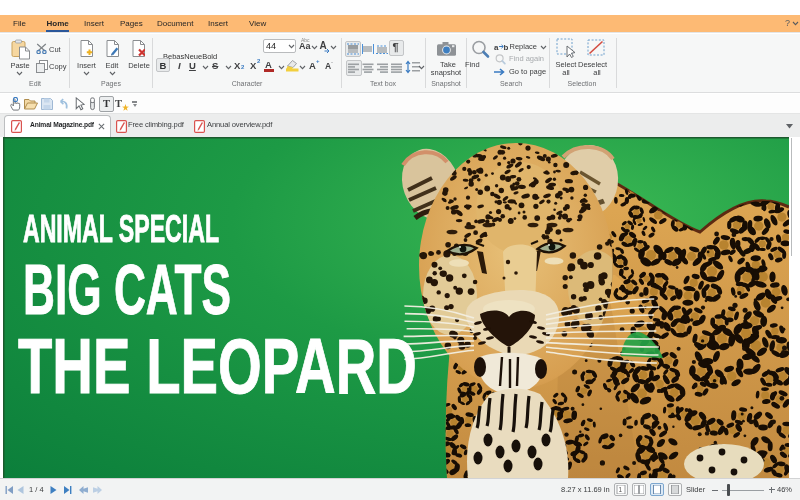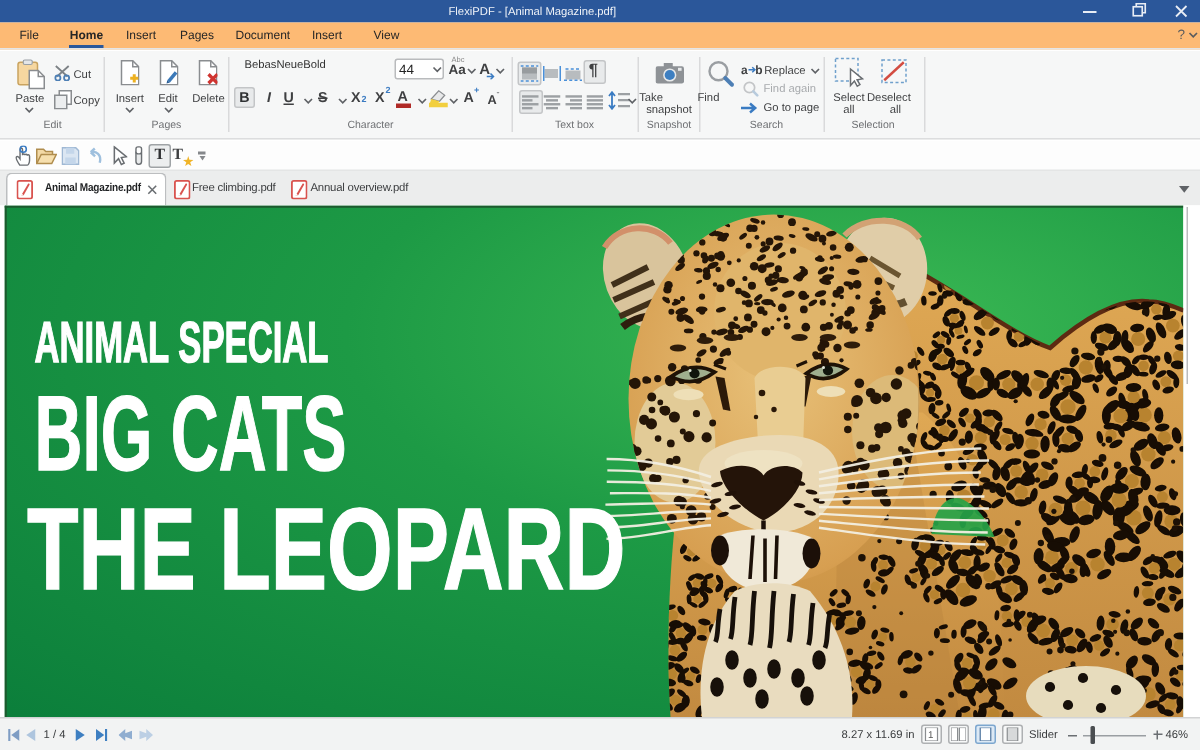--- a/index.html
+++ b/index.html
@@ -14,33 +14,20 @@
 .blab{position:absolute;font-size:7.5px;color:#3f4042;white-space:nowrap}
 .bx{position:absolute;border:1px solid #c3c5c7;background:#e8eaeb;border-radius:2px}
 #qbar{left:0;top:94px;width:800px;height:20px;background:#fdfdfd;border-bottom:1px solid #e4e5e5}
 #tabs{left:0;top:114px;width:800px;height:23px;background:#eceded;font-size:7.6px;letter-spacing:-0.15px}
 #tab1{position:absolute;left:4px;top:1px;width:107px;height:22px;background:#fff;border:1px solid #bcbec0;border-bottom:none;border-radius:4px 4px 0 0}
 #canvas{left:0;top:137px;width:800px;height:341px;background:#fff}
 #status{left:0;top:478px;width:800px;height:22px;background:#f2f3f3;border-top:1px solid #d2d3d4;font-size:7.5px;color:#3a3c3e}
 </style></head>
 <body>
 <div id="app">
-<div id="title" class="abs">
-<span class="cap">FlexiPDF - [Animal Magazine.pdf]</span>
-<svg class="abs" style="left:720px;top:0" width="14" height="15">
-        <path d="M2 8 H11" stroke="#e8edf5" stroke-width="1.2"></path>
-      </svg>
-<svg class="abs" style="left:752px;top:0" width="14" height="15">
-        <rect x="3.5" y="4.5" width="6" height="6" fill="none" stroke="#e8edf5" stroke-width="1.1"></rect>
-        <path d="M5.5 4.5 V2.5 H11.5 V8.5 H9.5" fill="none" stroke="#e8edf5" stroke-width="1.1"></path>
-      </svg>
-<svg class="abs" style="left:781px;top:0" width="14" height="15">
-        <path d="M3 4 L10 11 M10 4 L3 11" stroke="#e8edf5" stroke-width="1.2"></path>
-      </svg>
-</div>
 <div id="menu" class="abs">
 <span style="left:13px;">File</span>
 <span style="left:46.5px;font-weight:bold;">Home</span>
 <span style="left:84px;">Insert</span>
 <span style="left:120px;">Pages</span>
 <span style="left:157px;">Document</span>
 <span style="left:208px;">Insert</span>
 <span style="left:249px;">View</span>
 <span style="left:283px;color:#1e62b5;margin-top:48px;">Format</span>
 <div class="abs" style="left:46px;top:15px;width:23px;height:2px;background:#2b579a"></div>
@@ -98,21 +85,21 @@
 <svg class="abs" style="left:109px;top:37px" width="7" height="5" viewBox="0 0 7 5">
         <path d="M1 1 L3.5 3.6 L6 1" stroke="#5f6266" stroke-width="1.1" fill="none"></path>
       </svg>
 <svg class="abs" style="left:132px;top:6px" width="13" height="17" viewBox="0 0 13 17">
 <path d="M1 .5 H8.5 L12.5 4.5 V16.5 H1 Z" fill="#fff" stroke="#8a8d90" stroke-width="1"></path>
 <path d="M8.5 .5 V4.5 H12.5" fill="none" stroke="#8a8d90" stroke-width="1"></path>
         <path d="M7 9.5 L13 15.5 M13 9.5 L7 15.5" stroke="#cf3430" stroke-width="2.2"></path>
       </svg>
 <div class="blab" style="left:126px;top:26.5px;width:26px;text-align:center">Delete</div>
 <div class="glab" style="left:71px">Pages</div>
-<div class="blab" style="left:163px;top:4px;color:#333">BebasNeueBold</div>
+<div class="blab" style="left:163px;top:18px;color:#333">BebasNeueBold</div>
 <div class="abs" style="left:263px;top:5px;width:33px;height:14px;background:#fff;border:1px solid #b9bbbd;border-radius:2px"></div>
 <div class="abs" style="left:266px;top:7px;font-size:9px;color:#222">44</div>
 <svg class="abs" style="left:288px;top:10px" width="7" height="5" viewBox="0 0 7 5">
         <path d="M1 1 L3.5 3.6 L6 1" stroke="#5f6266" stroke-width="1.1" fill="none"></path>
       </svg>
 <div class="abs" style="left:301px;top:3px;font-size:5px;color:#888">Abc</div>
 <div class="abs" style="left:299px;top:7px;font-size:9px;font-weight:bold;color:#3f4042">Aa</div>
 <svg class="abs" style="left:311px;top:11px" width="7" height="5" viewBox="0 0 7 5">
         <path d="M1 1 L3.5 3.6 L6 1" stroke="#5f6266" stroke-width="1.1" fill="none"></path>
       </svg>
@@ -208,21 +195,21 @@
         <path d="M1 1 L3.5 3.6 L6 1" stroke="#5f6266" stroke-width="1.1" fill="none"></path>
       </svg>
 <div class="glab" style="left:343px">Text box</div>
 <svg class="abs" style="left:437px;top:8px" width="19" height="14" viewBox="0 0 19 14">
 <rect x="0" y="2.2" width="19" height="11.5" rx="1.5" fill="#8e9296"></rect>
 <rect x="5.5" y="0" width="6" height="4" fill="#8e9296"></rect>
 <circle cx="9.5" cy="8" r="4.4" fill="#e8eaeb"></circle>
         <circle cx="9.5" cy="8" r="3.4" fill="#3e7fc1"></circle>
 <rect x="15" y="3.2" width="2.4" height="2" fill="#e8eaeb"></rect>
       </svg>
-<div class="blab" style="left:412px;top:26px;width:30px;text-align:right">Take</div>
+<div class="blab" style="left:433px;top:26px;width:30px;text-align:center">Take</div>
 <div class="blab" style="left:426px;top:34px;width:40px;text-align:center">snapshot</div>
 <div class="glab" style="left:406px">Snapshot</div>
 <svg class="abs" style="left:471px;top:6px" width="19" height="19" viewBox="0 0 19 19">
 <circle cx="8" cy="7.5" r="6" fill="none" stroke="#9a9ea2" stroke-width="1.6"></circle>
 <path d="M12.5 12 L17 16.5" stroke="#4d7fb5" stroke-width="2.6" stroke-linecap="round"></path>
       </svg>
 <div class="blab" style="left:465px;top:26px;width:30px;text-align:left">Find</div>
 <svg class="abs" style="left:494px;top:8px" width="14" height="9" viewBox="0 0 14 9">
 <text x="0" y="7.5" font-size="8" font-weight="bold" fill="#3f4042" font-family="Liberation Sans">a</text>
 <path d="M5 4.5 H9 M7.5 2.8 L9.3 4.5 L7.5 6.2" stroke="#3a7bc2" stroke-width="1" fill="none"></path>

